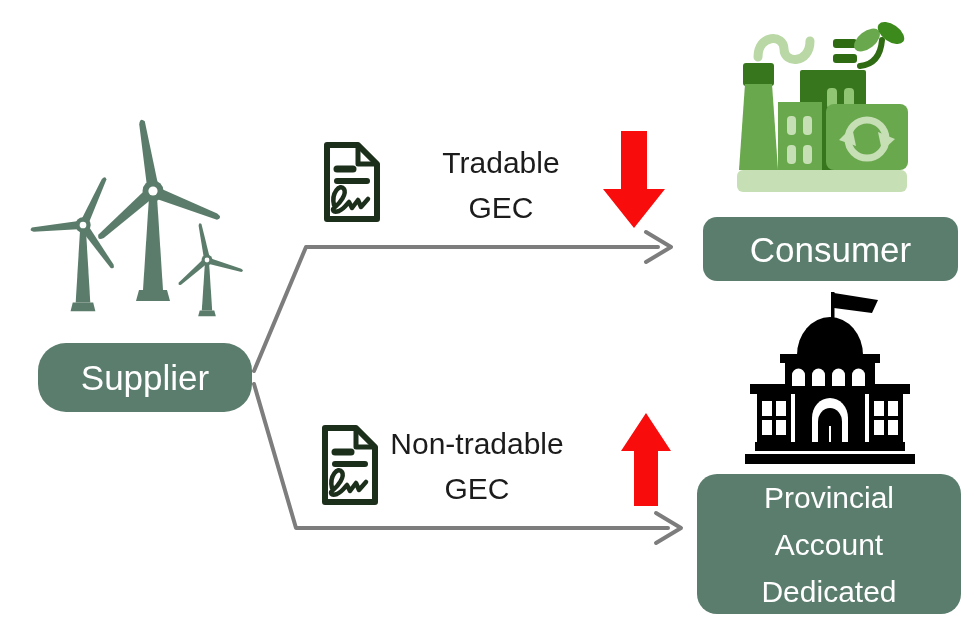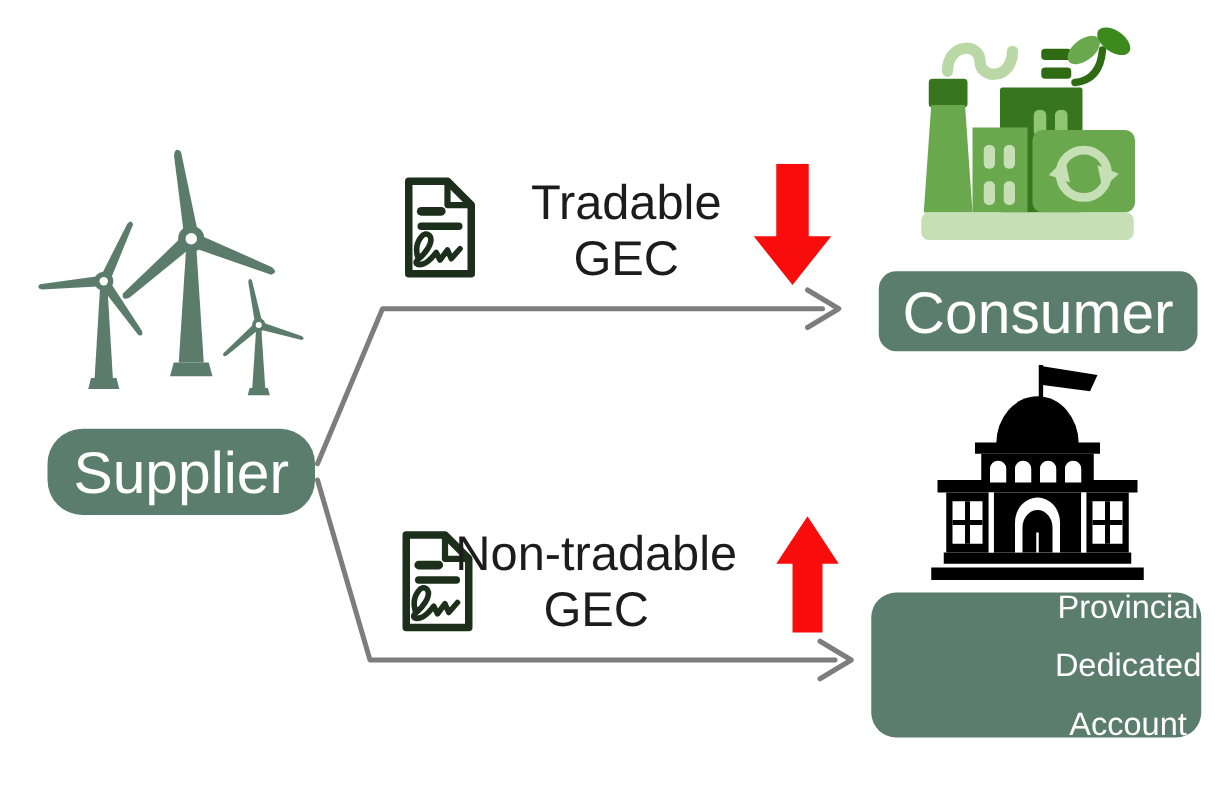--- a/index.html
+++ b/index.html
@@ -4,28 +4,28 @@
 <style>
   html,body{margin:0;padding:0;background:#ffffff;}
   .canvas{
     position:relative;width:980px;height:637px;background:#ffffff;overflow:hidden;
     font-family:"Liberation Sans", sans-serif;
   }
   .abs{position:absolute;}
   .node{
     position:absolute;background:#5b7d6d;color:#ffffff;
     display:flex;align-items:center;justify-content:center;text-align:center;
-    font-size:47px;line-height:47px;
+    font-size:35px;line-height:47px;
   }
   .node-supplier{left:38px;top:343px;width:214px;height:69px;border-radius:28px;}
   .node-consumer{left:703px;top:217px;width:255px;height:64px;border-radius:14px;}
-  .node-provincial{left:697px;top:474px;width:264px;height:116px;border-radius:20px;font-size:26px;justify-content:flex-end;}
+  .node-provincial{left:697px;top:474px;width:264px;height:140px;border-radius:20px;font-size:30px;}
   .node-provincial .line{display:block;}
   .flow-label{
-    position:absolute;color:#1c1c1c;font-size:39px;line-height:45px;text-align:center;
+    position:absolute;color:#1c1c1c;font-size:30px;line-height:45px;text-align:center;
   }
   .flow-label-tradable{left:396px;top:140px;width:210px;}
   .flow-label-nontradable{left:356px;top:421px;width:242px;}
   svg{display:block;}
 </style>
 </head>
 <body>
 
 <div class="canvas">
 
@@ -188,18 +188,18 @@
       <rect x="142" y="109" width="4" height="34"></rect>
       <rect x="132" y="124" width="24" height="4"></rect>
       <path d="M76,150 V130 A12,14 0 0 1 100,130 V150 Z"></path>
     </g>
     <rect x="87" y="134" width="2" height="16" fill="#ffffff"></rect>
   </svg>
 
   <div class="node node-provincial">
     <div>
       <span class="line">Provincial</span>
+      <span class="line">Account</span>
       <span class="line">Dedicated</span>
-      <span class="line">Account</span>
     </div>
   </div>
 
 </div>
 
 </body></html>

